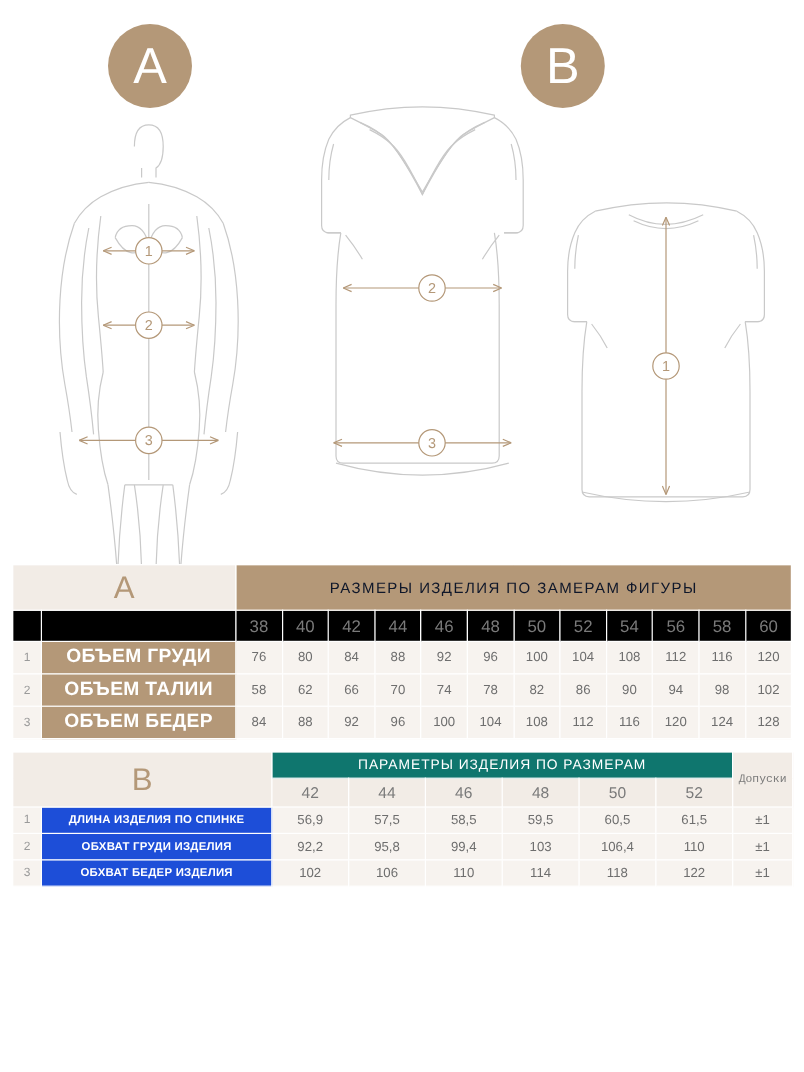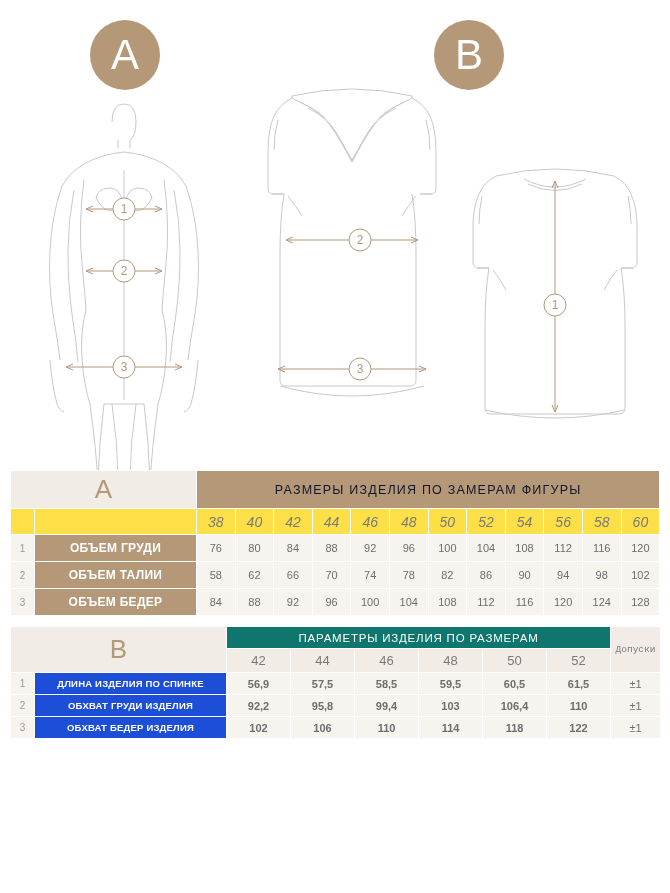--- a/index.html
+++ b/index.html
@@ -73,36 +73,35 @@
     height: 38px;
   }
   .tA .head-title {
     background: #b49878;
     color: #0f172a;
     font-size: 12.5px;
     letter-spacing: 1.2px;
     height: 38px;
   }
   .tA .sizehdr {
-    background: #fde047;
+    background: #000000;
     color: #7a7a7a;
     font-size: 14px;
     height: 26px;
-    font-style: italic;
   }
   .tA .idx {
     background: #f7f3ef;
     color: #9a9a9a;
     font-size: 10px;
     width: 24px;
   }
   .tA .rowlabel {
     background: #b49878;
     color: #ffffff;
-    font-size: 12px;
+    font-size: 16px;
     font-weight: bold;
     letter-spacing: 0.3px;
   }
   .tA .val { background: #f7f3ef; color: #6e6e6e; font-size: 11px; }
   .tA .valrow td.val { height: 17px; }
 
   
   .tB { margin-top: 10px; }
   .tB .corner-cell {
     background: #f2ece6;
@@ -137,21 +136,21 @@
     width: 24px;
   }
   .tB .rowlabel {
     background: #1d4ed8;
     color: #ffffff;
     font-size: 9.5px;
     font-weight: bold;
     letter-spacing: 0.2px;
     text-align: center;
   }
-  .tB .val { background: #f7f3ef; color: #6e6e6e; font-size: 11px; font-weight: bold; }
+  .tB .val { background: #f7f3ef; color: #6e6e6e; font-size: 11px; font-weight: normal; }
   .tB .tol { background: #f7f3ef; color: #6e6e6e; font-size: 11px; }
   .tB tr.valrow td { height: 22px; }
 </style>
 </head>
 <body>
 
 <div class="page">
 
   <div class="illus">
 

